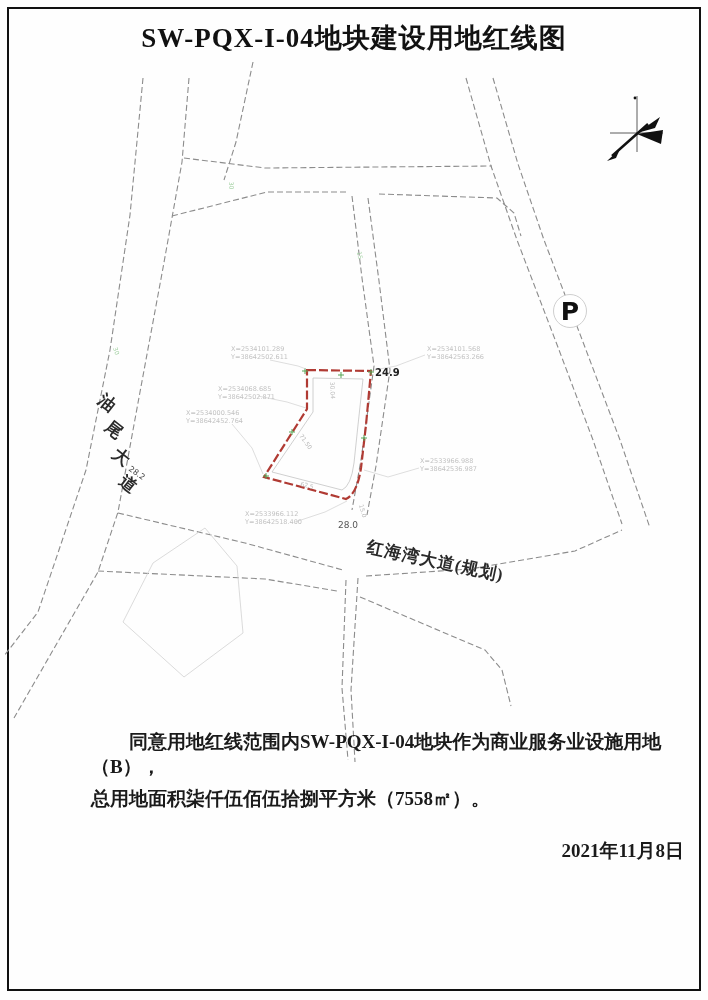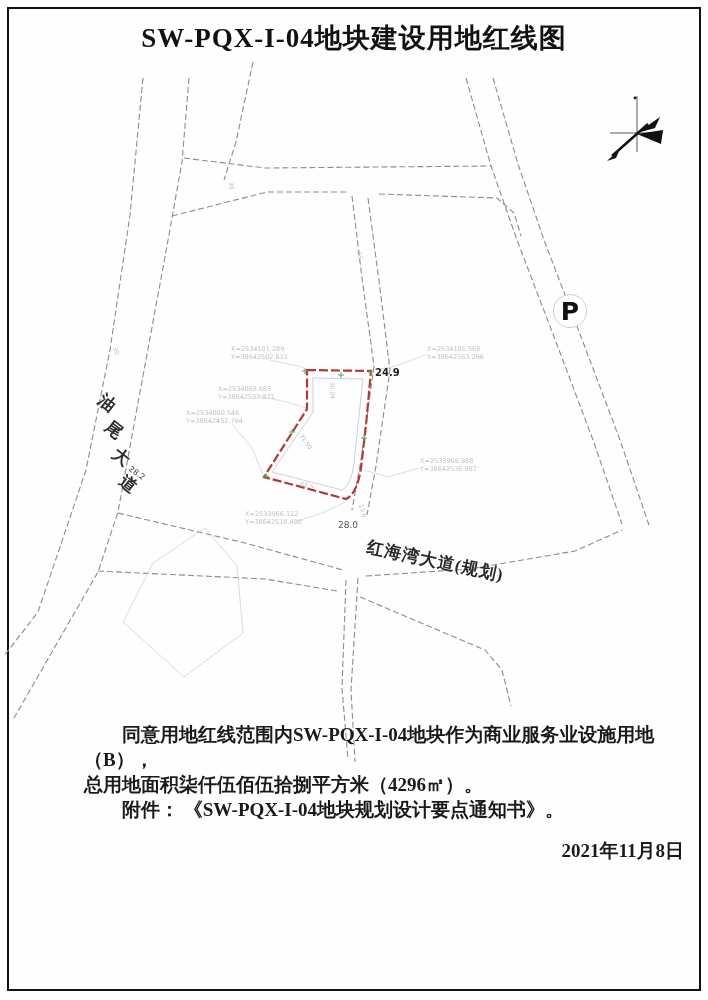--- a/index.html
+++ b/index.html
@@ -20,21 +20,21 @@
   .faintline{fill:none;stroke:#d2d2d2;stroke-width:0.8;}
   .leader{fill:none;stroke:#d0d0d0;stroke-width:0.7;}
   .coordtxt{font-family:"DejaVu Sans","Liberation Sans",sans-serif;font-size:6.5px;fill:#c2c2c2;}
   .dimtxt{font-family:"DejaVu Sans","Liberation Sans",sans-serif;font-size:6px;fill:#b8b8b8;}
   .greentxt{font-family:"DejaVu Sans","Liberation Sans",sans-serif;font-size:6px;fill:#9fcf9f;}
   .roadname{font-weight:bold;fill:#2a2a2a;}
   #notes{
     position:absolute;left:84px;top:722px;width:612px;
     font-size:19px;font-weight:bold;color:#1a1a1a;line-height:25px;
   }
-  #notes p{margin:0;}
+  #notes p{margin:7px;}
   .indent{text-indent:2em;}
   #date{
     position:absolute;top:838px;left:0;width:652px;text-align:right;
     font-size:19px;font-weight:bold;color:#1a1a1a;padding-left:32px;
   }
 </style>
 </head>
 <body>
 
 <div id="page">
@@ -138,18 +138,17 @@
       <circle cx="635" cy="98" r="1.4" fill="#111"></circle>
       <path d="M660,117 L637,133 L655,128 Z" fill="#111"></path>
       <path d="M663,130 L637,134 L661,144 Z" fill="#111"></path>
       <line x1="612" y1="156" x2="648" y2="124" stroke="#111" stroke-width="2.5"></line>
       <path d="M607,161 L620,149 L616,158 Z" fill="#111"></path>
     </g>
   </svg>
 
   <div id="notes">
     <p class="indent">同意用地红线范围内SW-PQX-I-04地块作为商业服务业设施用地（B），</p>
-    <p>总用地面积柒仟伍佰伍拾捌平方米（4296㎡）。</p>
-    <p class="indent">附件： 《SW-PQX-I-04地块规划设计要点通知书》。</p>
+    <p>总用地面积柒仟伍佰伍拾捌平方米（7558㎡）。</p>
   </div>
 
   <div id="date">2021年11月8日</div>
 </div>
 
 </body></html>

